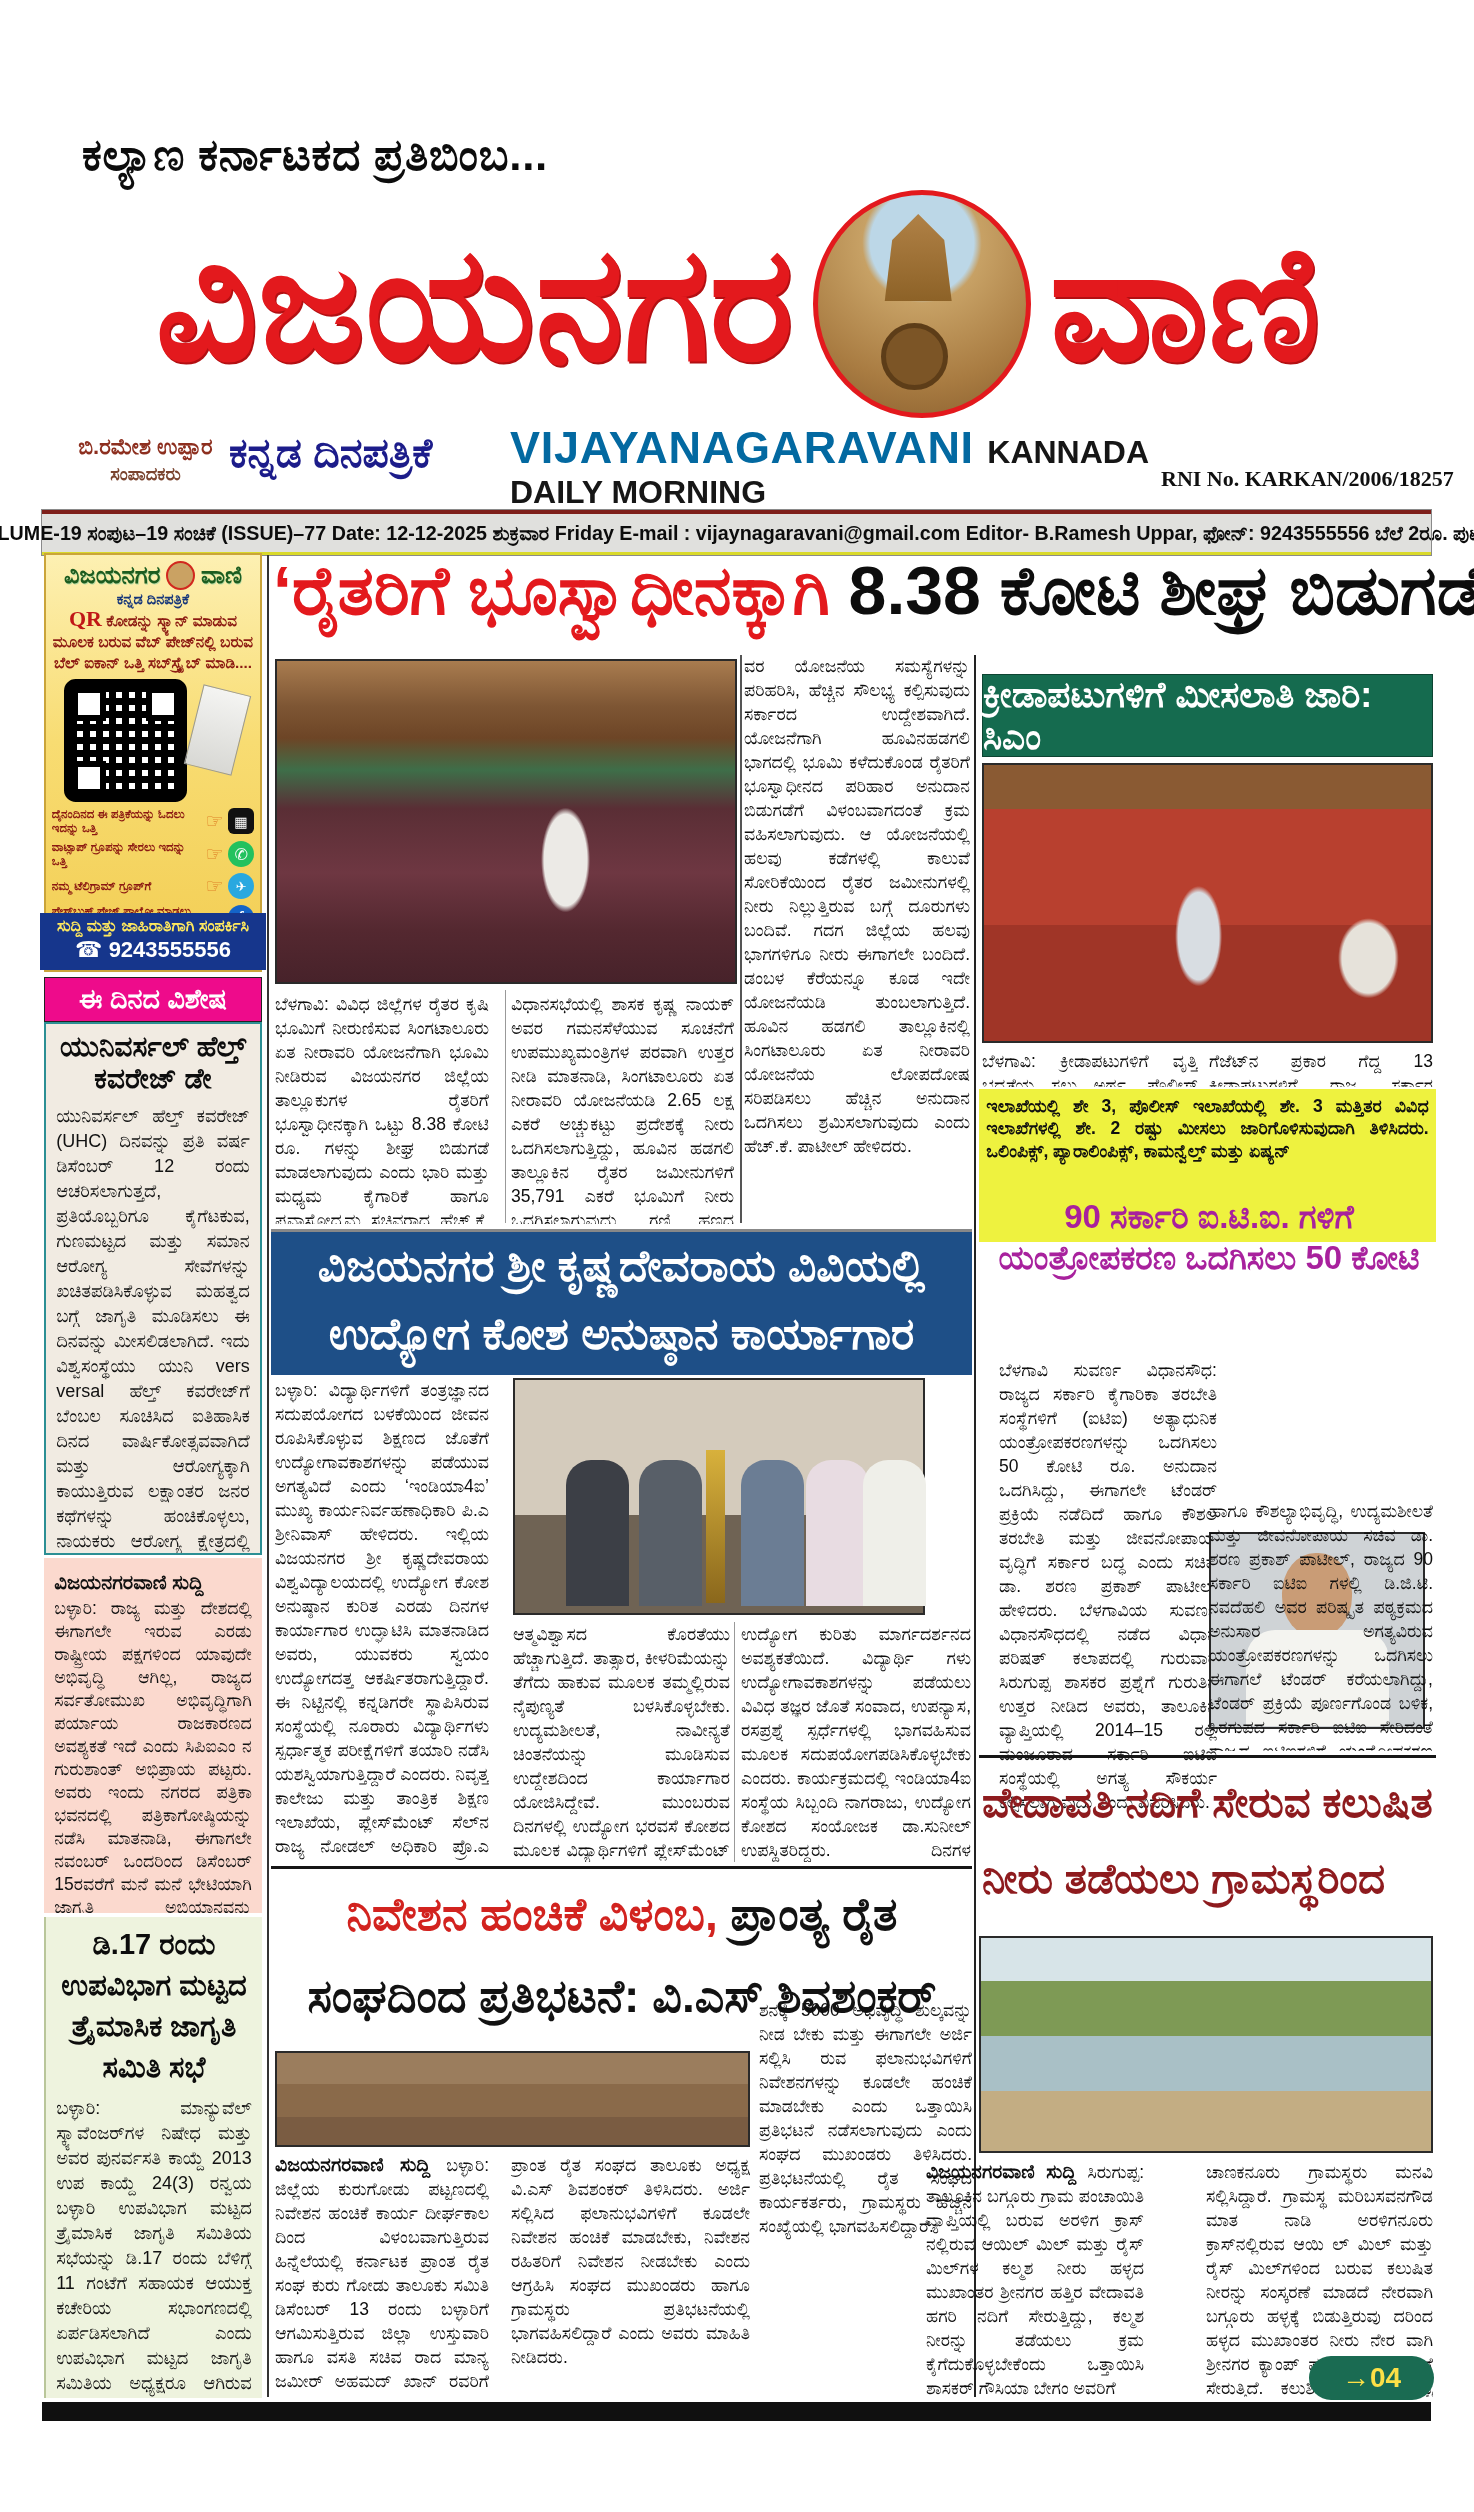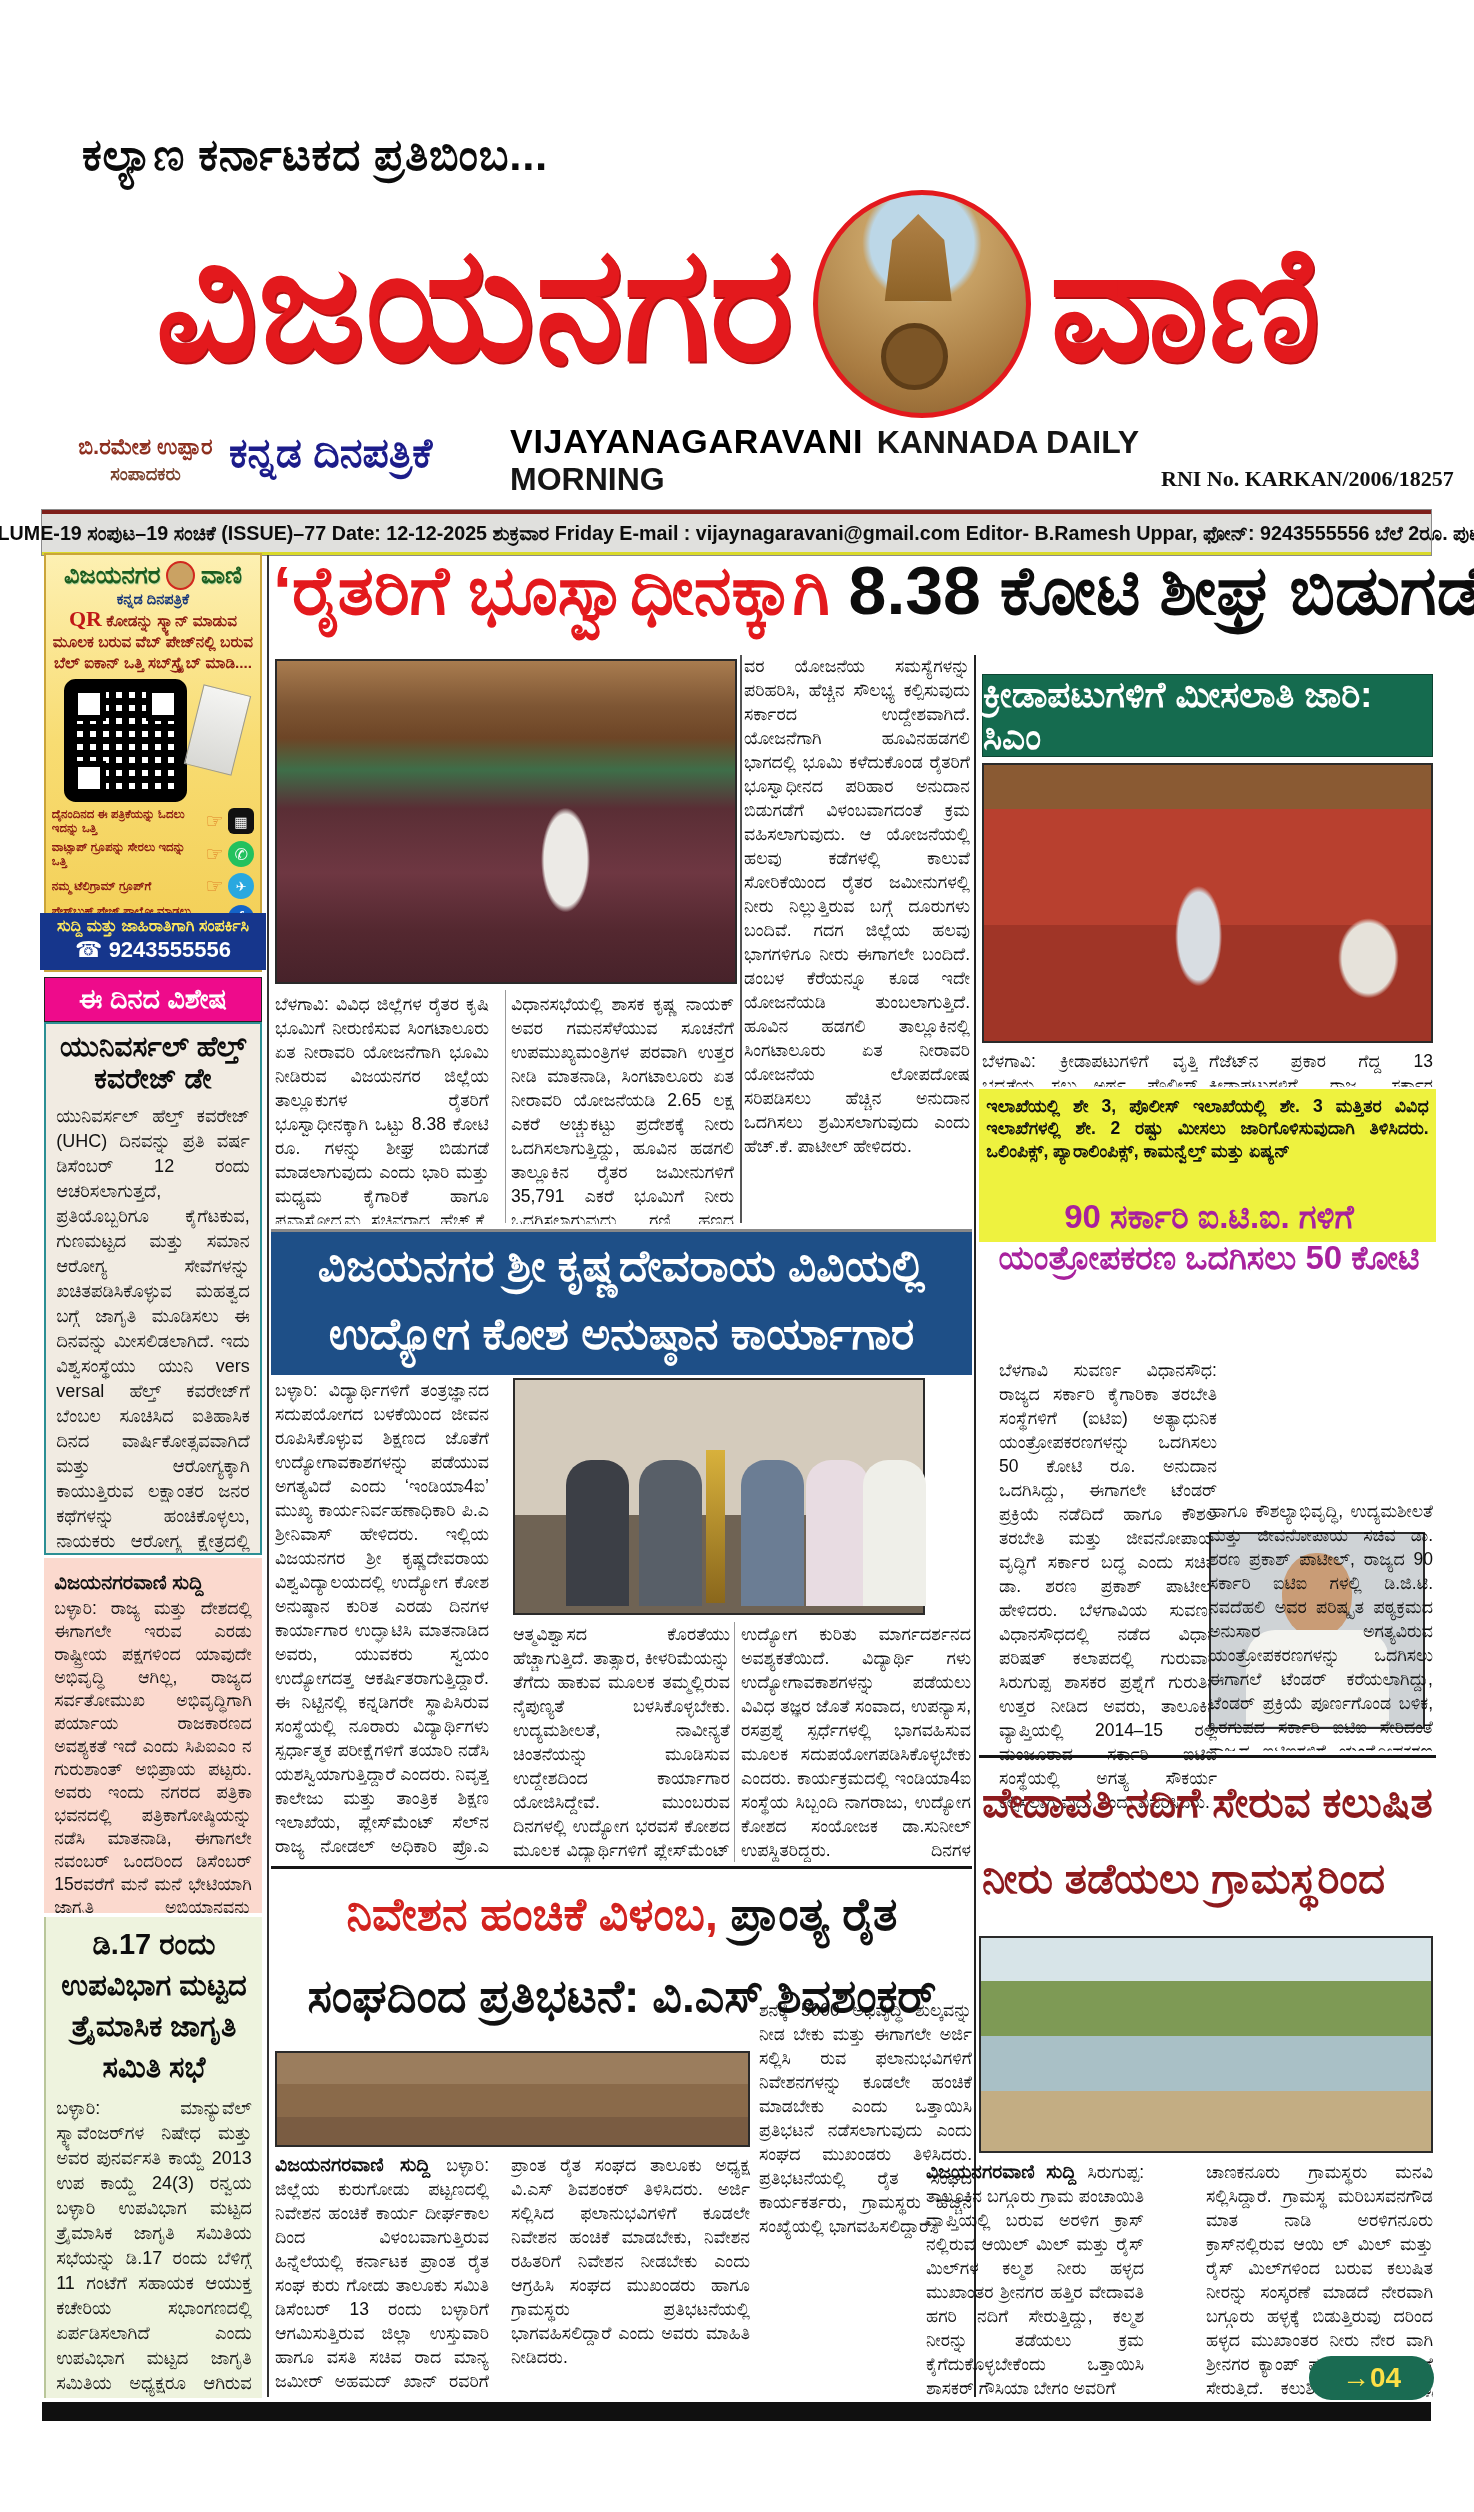--- a/index.html
+++ b/index.html
@@ -17,21 +17,21 @@
            background:radial-gradient(circle at 50% 22%,#bcd7e7 0 26%,#c7a165 30%,#a97c42 70%,#8a5f2e 100%);position:relative;}
   #chariot .wheel{position:absolute;left:63px;top:128px;width:57px;height:57px;border-radius:50%;
            background:#7c5526;border:5.8px solid #5d3d18;}
   #chariot .tower{position:absolute;left:54px;top:19px;width:93px;height:87px;background:linear-gradient(180deg,#b08146,#8d6227);
            clip-path:polygon(14% 100%,22% 30%,50% 0,78% 30%,86% 100%);}
   #editor-block{left:69px;top:434px;width:153px;text-align:center;}
   #editor-name{font-size:22px;font-weight:bold;color:#8d2f1f;}
   #editor-role{font-size:18px;font-weight:bold;color:#7a442f;margin-top:4.4px;}
   #kannada-daily{left:229px;top:430px;font-size:41px;font-weight:bold;color:#1c1c8a;}
   #eng-block{left:510px;top:422px;width:655px;}
-  #eng-title{font-size:34px;font-weight:900;color:#000000;letter-spacing:0.7px;display:inline;}
+  #eng-title{font-size:45px;font-weight:900;color:#0369a1;letter-spacing:0.7px;display:inline;}
   #eng-sub{font-size:32px;font-weight:bold;color:#161616;display:inline;margin-left:10.2px;}
   #circulation{font-size:19px;font-weight:bold;color:#333;margin-top:11.7px;}
   #rni{left:1161px;top:466px;font-size:22px;font-weight:bold;font-family:"Liberation Serif",serif;color:#101010;}
   #infobar{left:42px;top:510px;width:1389px;height:38px;background:#e0e0dd;
            border-top:4.4px solid #7e1f1a;border-bottom:3.6px solid #d9d92a;outline:0.7px solid #8a8a8a;
            display:flex;align-items:center;justify-content:center;font-size:19.7px;font-weight:bold;color:#0c0c0c;white-space:nowrap;}
 
   
   #qr-ad{left:44px;top:553px;width:218px;height:419px;background:linear-gradient(180deg,#fdf0b2 0,#f8dc72 45%,#f2cd52 100%);
          border:2.2px solid #caa43a;box-sizing:border-box;padding:5.8px 5.8px 0 5.8px;}

